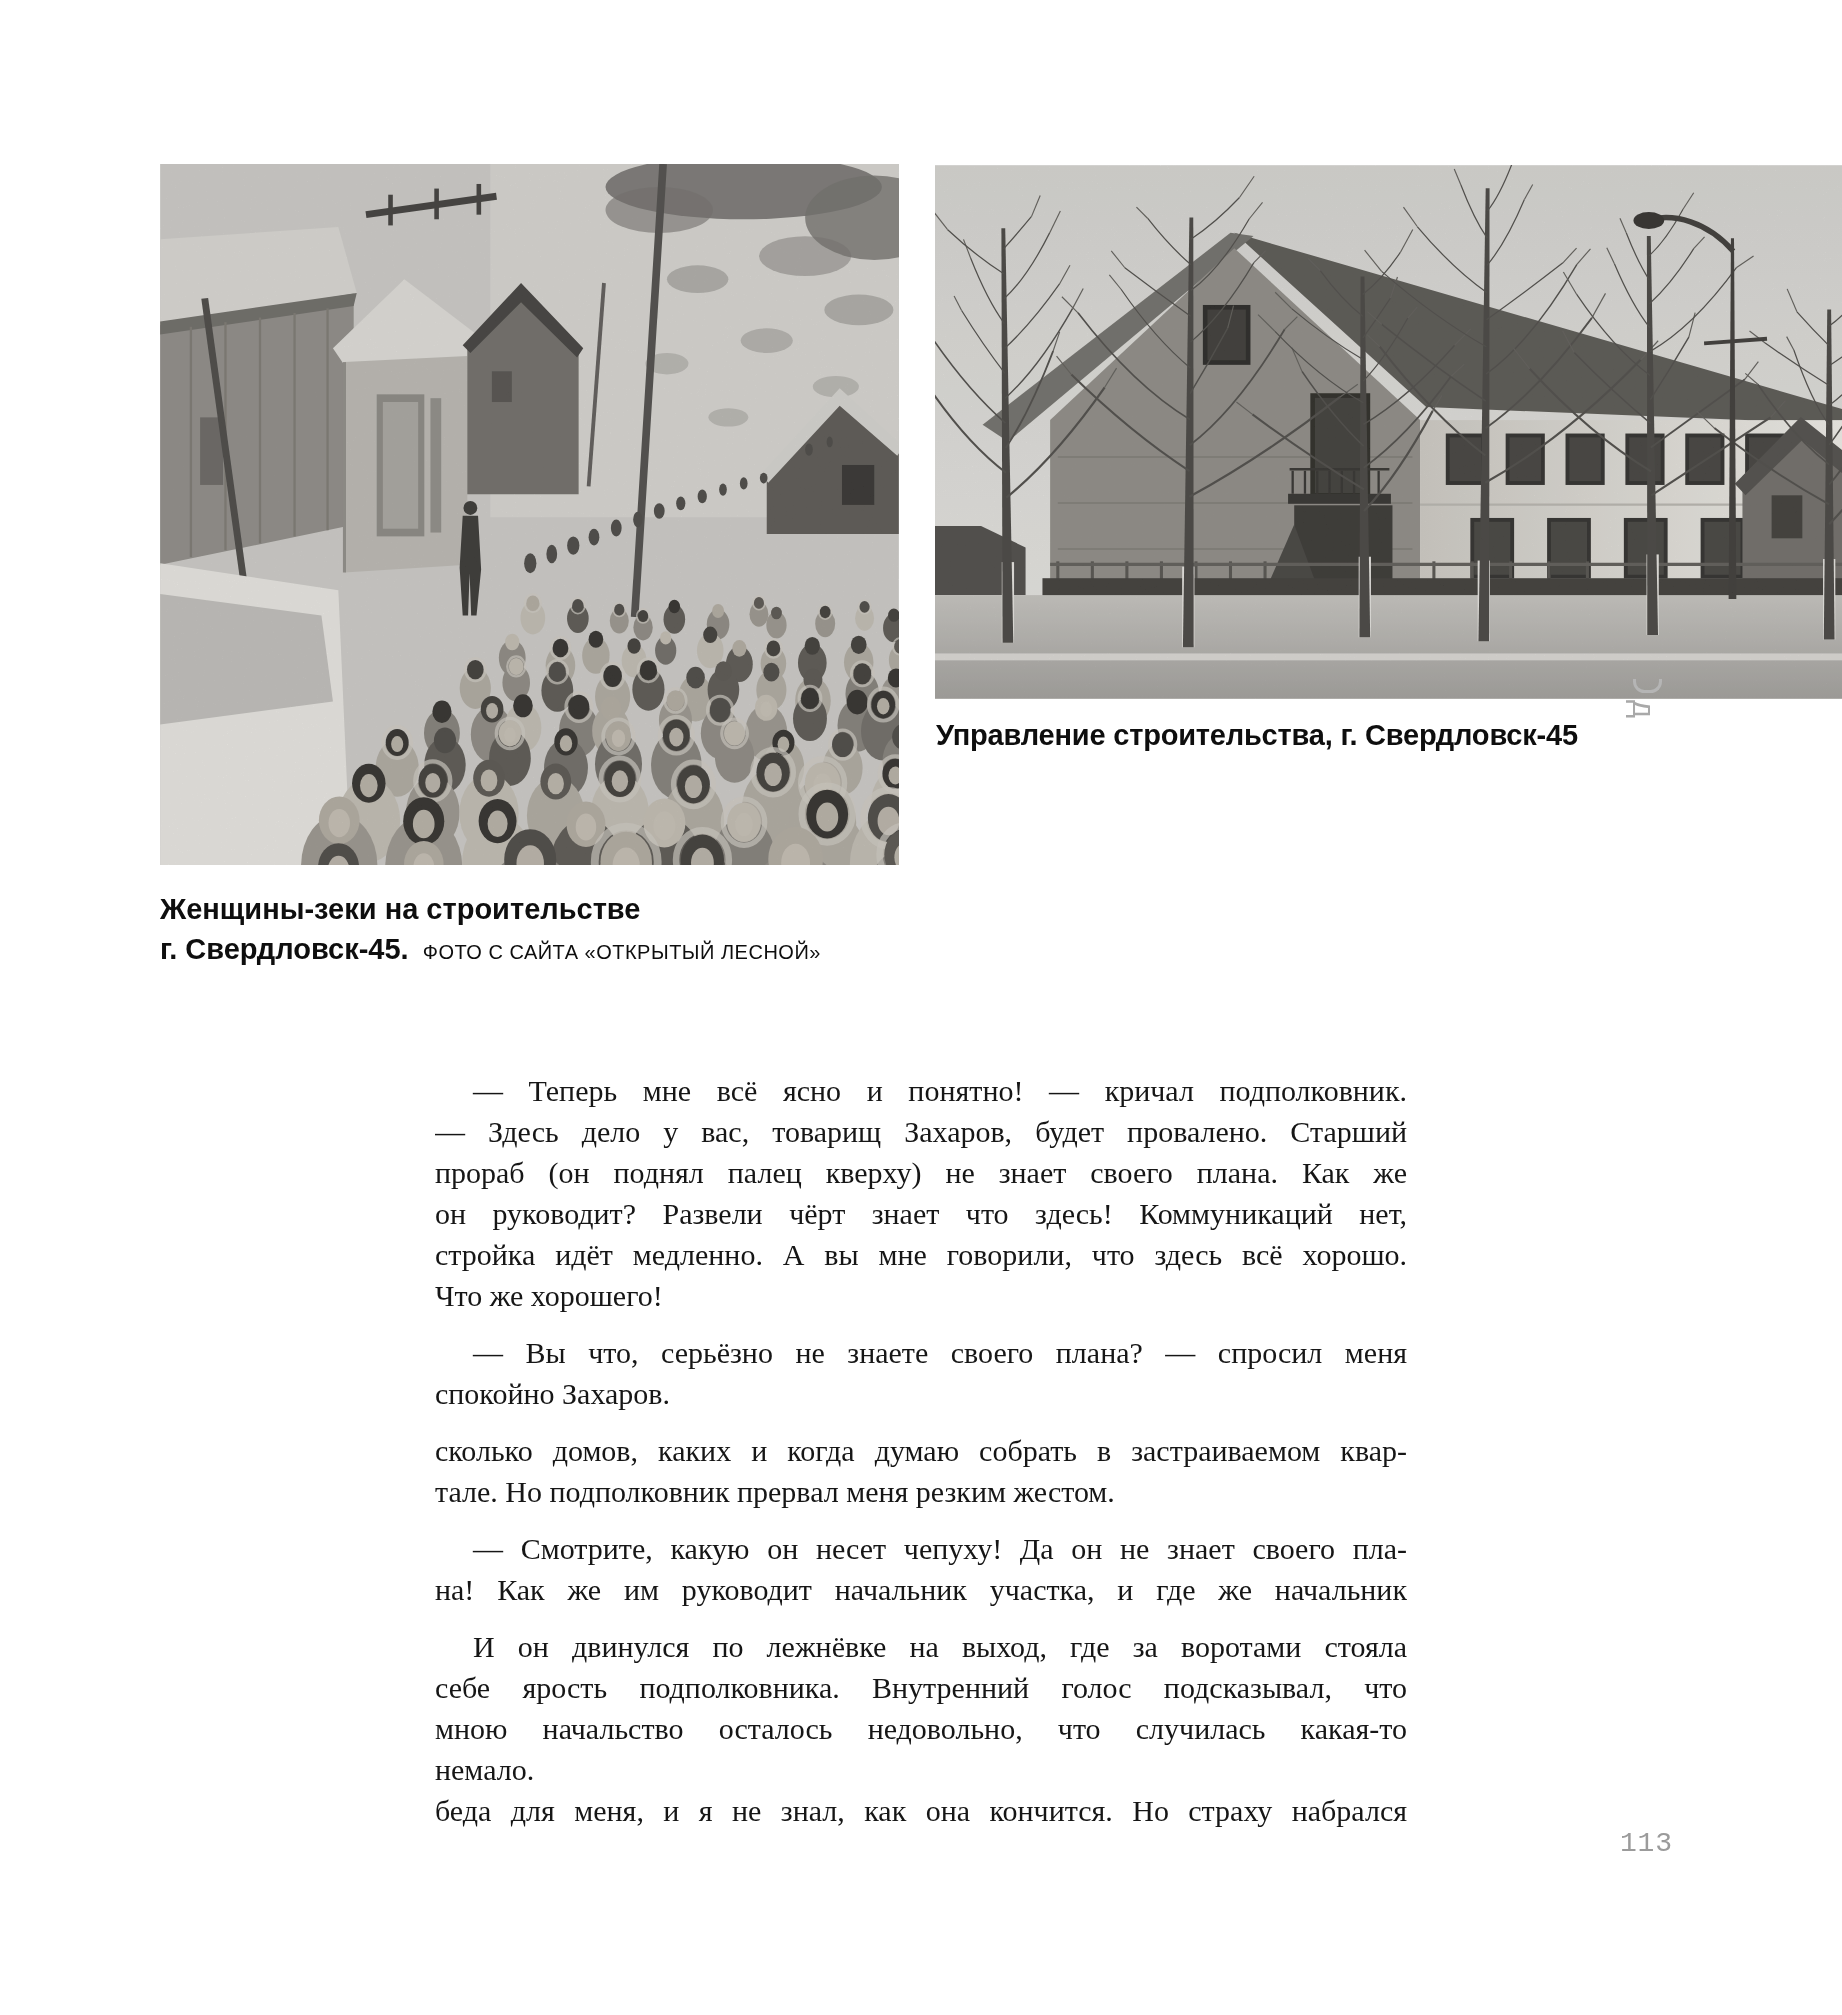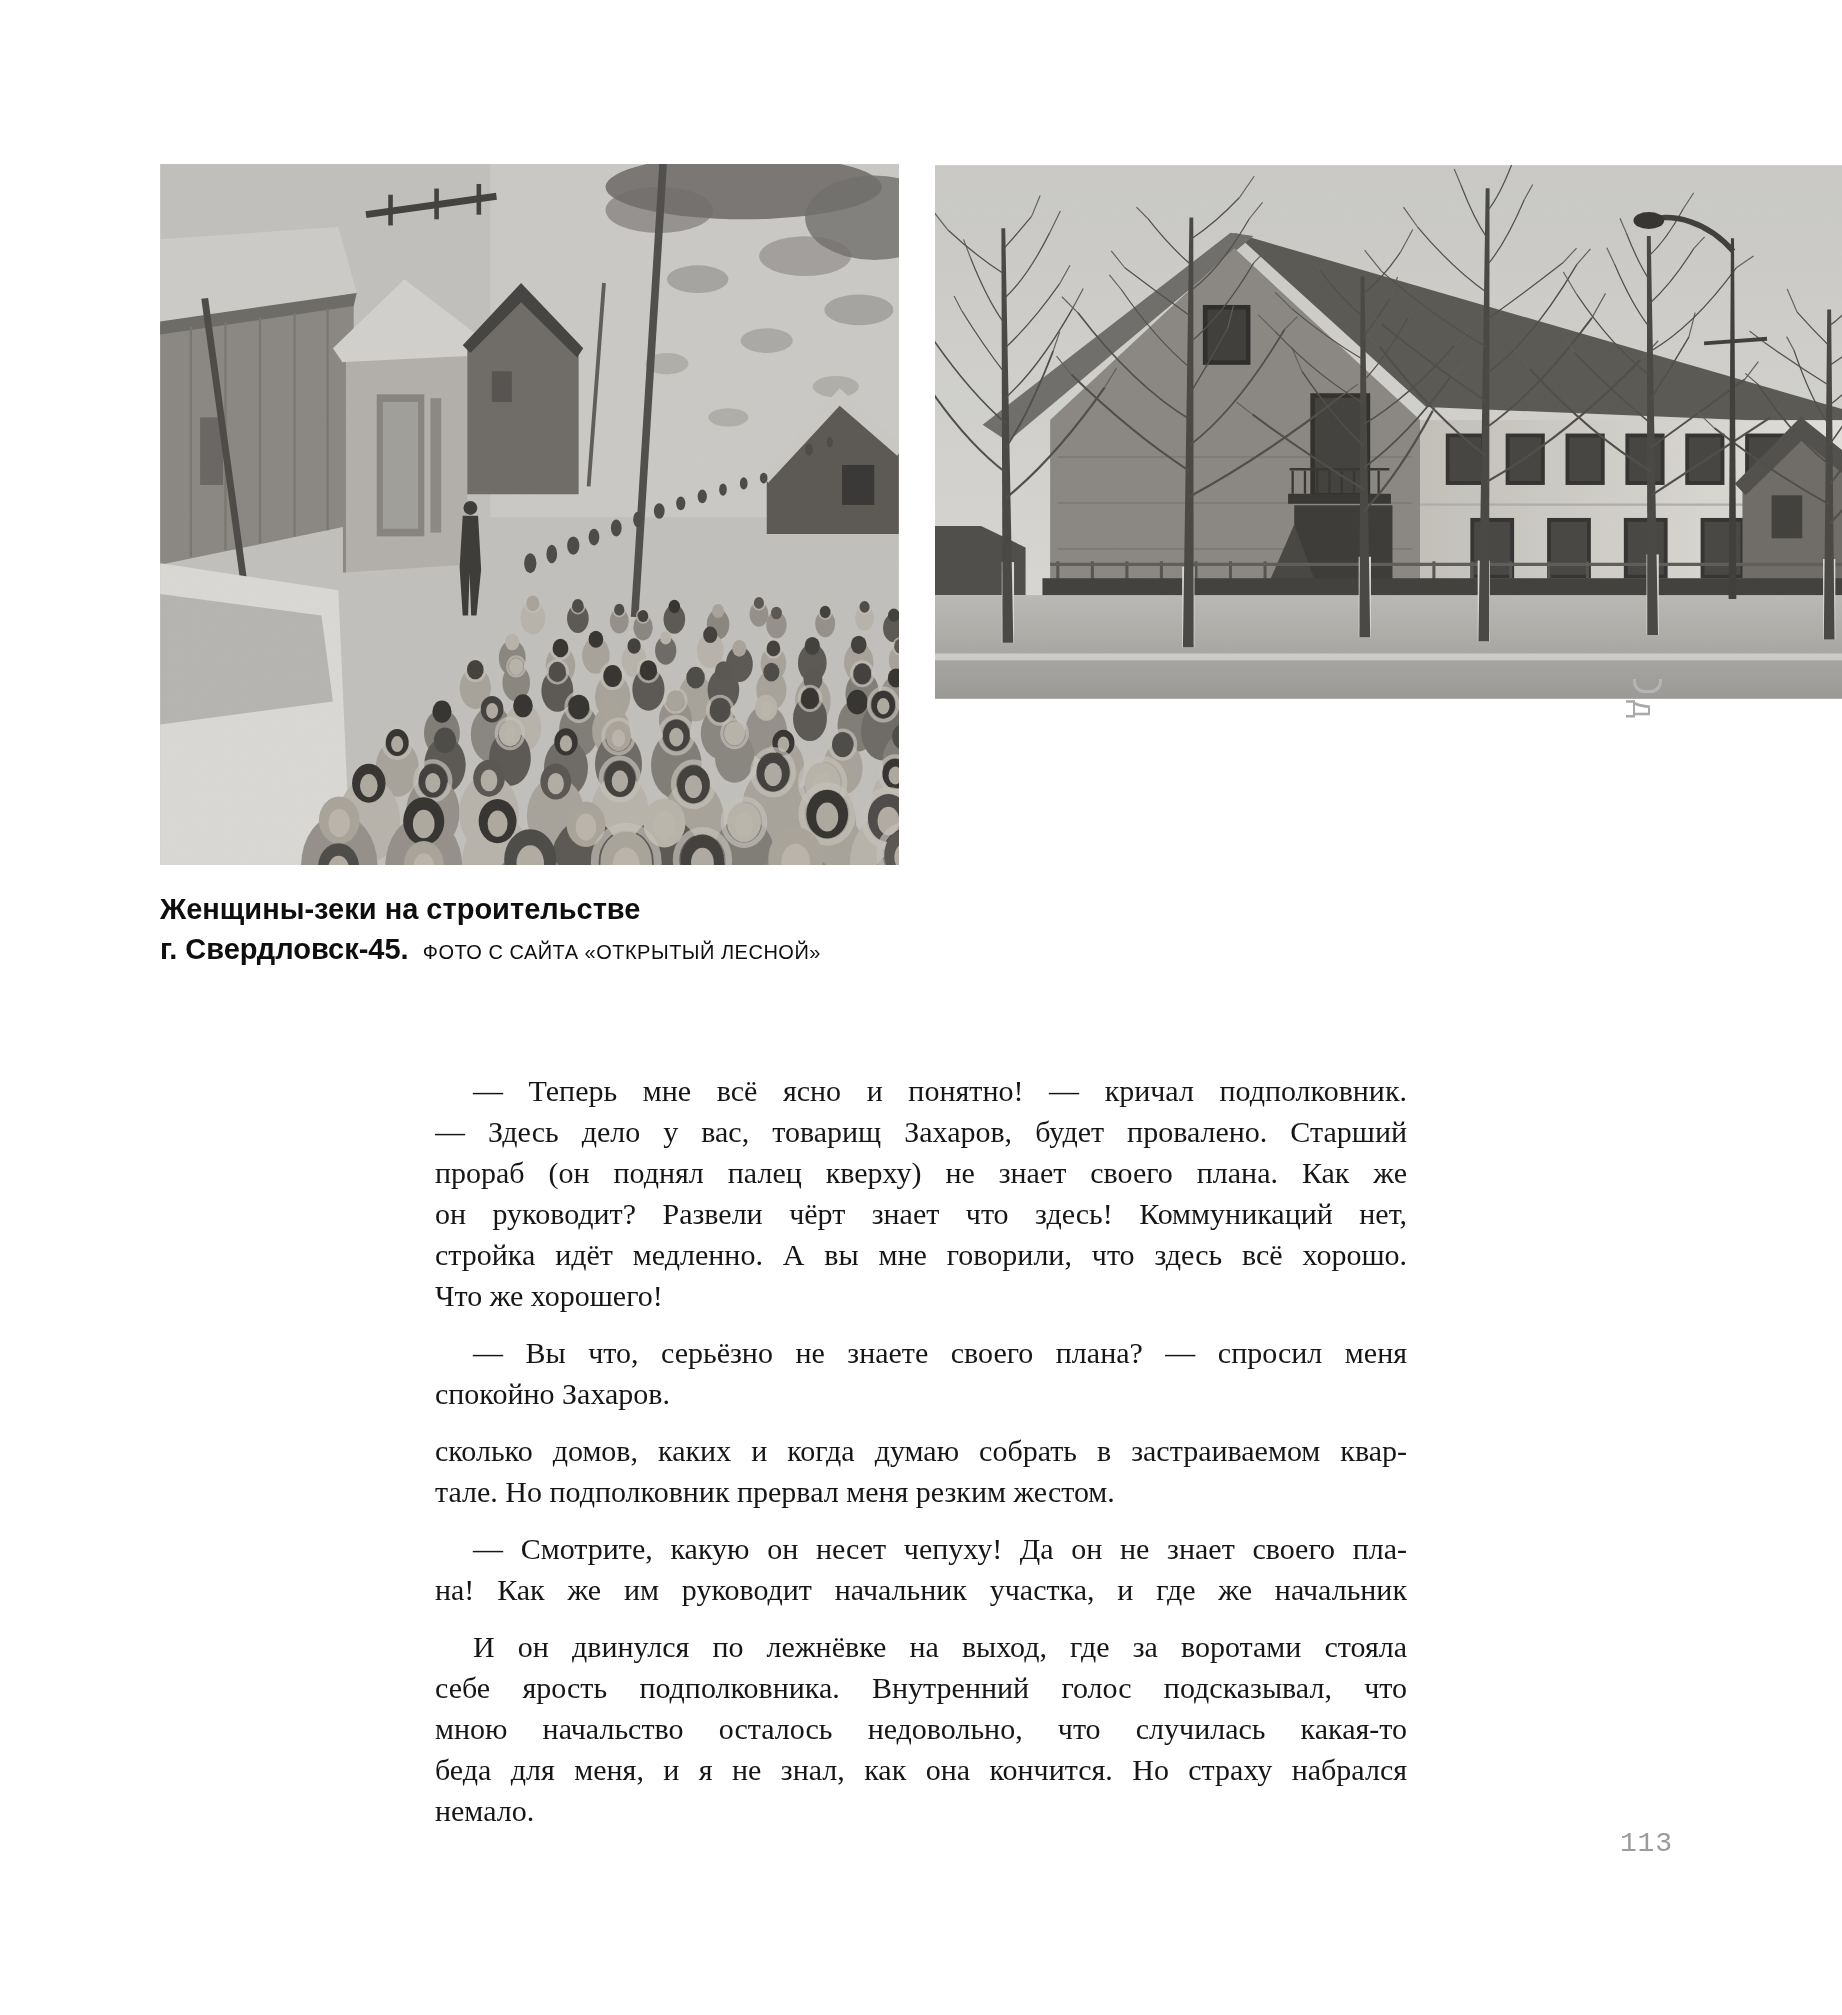--- a/index.html
+++ b/index.html
@@ -600,20 +600,23 @@
 
     <g>
       <polygon points="1034,565 1044,565 1041,95 1037,95" fill="#383632"></polygon>
       <path d="M1040,112 C1005,72 962,64 935,70" stroke="#383632" stroke-width="7" fill="none"></path>
       <ellipse cx="930" cy="72" rx="20" ry="11" fill="#2c2a27"></ellipse>
       <line x1="1002" y1="232" x2="1084" y2="226" stroke="#383632" stroke-width="5"></line>
     </g>
     <rect x="0" y="0" width="1183" height="695" filter="url(#grainR)" opacity="0.15"></rect>
   </svg>
 
+  <div id="caption-right" class="caption">
+    <span>Управление строительства, г. Свердловск-45</span>
+  </div>
 
   <div id="caption-left" class="caption">
     <div>Женщины-зеки на строительстве</div>
     <div>
       <span>г. Свердловск-45.</span><span class="credit">ФОТО С САЙТА «ОТКРЫТЫЙ ЛЕСНОЙ»</span>
     </div>
   </div>
 
   <div class="watermark-arc"></div>
   <div class="watermark">д</div>
@@ -636,21 +639,21 @@
         <div class="line last">тале. Но подполковник прервал меня резким жестом.</div>
       </div>
       <div class="paragraph">
         <div class="line first">— Смотрите, какую он несет чепуху! Да он не знает своего пла-</div>
         <div class="line">на! Как же им руководит начальник участка, и где же начальник</div>
       </div>
       <div class="paragraph">
         <div class="line first">И он двинулся по лежнёвке на выход, где за воротами стояла</div>
         <div class="line">себе ярость подполковника. Внутренний голос подсказывал, что</div>
         <div class="line">мною начальство осталось недовольно, что случилась какая-то</div>
+        <div class="line last">немало.</div>
         <div class="line">беда для меня, и я не знал, как она кончится. Но страху набрался</div>
-        <div class="line last">немало.</div>
       </div>
     </div>
 
   <div class="page-num">113</div>
 
 </div>
 
 
 </body></html>

